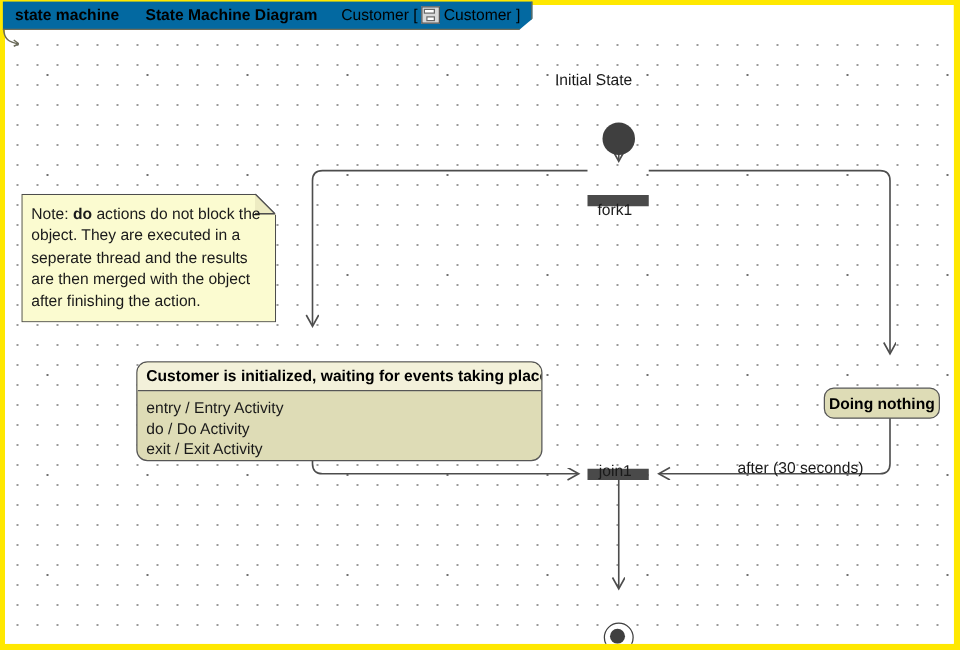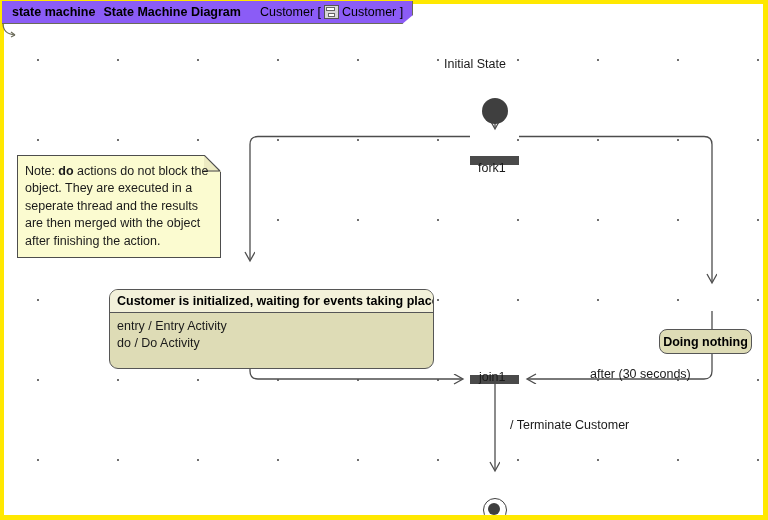--- a/index.html
+++ b/index.html
@@ -21,28 +21,28 @@
           background-color:#ffffff;
           background-image:
             radial-gradient(#9a9a9a 0.6px, transparent 0.7px),
             radial-gradient(#6f6f6f 0.9px, transparent 1px);
           background-size:16px 16px, 80px 80px;
           background-position:2px 4px, -6px -4px;
           overflow:hidden;}
 
   
   #header-tab{position:absolute;left:2px;top:1px;height:23px;
-      background:#8b5cf6;border:1px solid #6b6b5a;
+      background:#0369a1;border:1px solid #6b6b5a;
       border-top:none;border-left:none;
       box-sizing:border-box;padding:0 9px 0 10px;
       display:flex;align-items:center;white-space:nowrap;
       clip-path:polygon(0 0, 100% 0, 100% 60%, calc(100% - 11px) 100%, 0 100%);
       z-index:5;}
   #header-tab .kw{font-weight:bold;font-size:12.5px;color:#000;}
-  #header-tab .nm{font-weight:bold;font-size:12.5px;color:#000;margin-left:8px;text-align:right;}
+  #header-tab .nm{font-weight:bold;font-size:12.5px;color:#000;margin-left:21px;text-align:right;}
   #header-tab .ctx{font-size:12.5px;color:#000;margin-left:19px;}
   .hdr-icon{display:inline-block;width:15px;height:14px;margin:0 3px;
      vertical-align:-3px;position:relative;background:#d8d8d8;
      border:1px solid #555;box-sizing:border-box;}
   .hdr-icon:before{content:"";position:absolute;left:1px;top:1px;
      width:9px;height:4px;background:#fff;border:1px solid #666;box-sizing:border-box;}
   .hdr-icon:after{content:"";position:absolute;left:3px;top:7px;
      width:7px;height:4px;background:#fff;border:1px solid #666;box-sizing:border-box;}
 
   
@@ -95,21 +95,21 @@
       white-space:nowrap;box-sizing:border-box;}
   .state-acts{padding:5px 0 0 7px;}
   .state-acts div{font-size:12.5px;line-height:16.5px;color:#1a1a1a;}
   .shadow{position:absolute;background:#b9b9b9;border-radius:9px;z-index:-1;}
 
   
   #state-doing{left:655px;top:286px;width:93px;height:25px;}
   .simple-box{position:absolute;left:0;top:0;width:100%;height:100%;
       border:1.4px solid #565656;border-radius:8px;box-sizing:border-box;
       background:#DEDCB6;display:flex;align-items:center;justify-content:center;
-      font-weight:bold;font-size:12.5px;color:#000;margin-top:19px;}
+      font-weight:bold;font-size:12.5px;color:#000;}
 </style>
 </head>
 <body>
 
 <div id="frame">
 
   <div class="frame-edge frame-top"></div>
   <div class="frame-edge frame-right"></div>
   <div class="frame-edge frame-bottom"></div>
   <div class="frame-edge frame-left"></div>
@@ -154,39 +154,39 @@
     <div class="lbl" style="left:440px;top:33px;">Initial State</div>
 
     <div class="node bar" id="fork-bar"></div>
     <div class="lbl" style="left:474px;top:137px;">fork1</div>
 
     <div class="node bar" id="join-bar"></div>
     <div class="lbl" style="left:475px;top:346px;">join1</div>
 
     <div class="lbl" style="left:586px;top:343px;">after (30 seconds)</div>
 
-    <div class="lbl" style="left:506px;top:394px;">/ Terminate Customer</div>
 
     <div id="note-shadow"></div>
     <div class="node" id="note">
       <div class="note-body"></div>
       <svg class="fold" viewBox="0 0 17 17">
         <path d="M0,0 L17,17 L0,17 Z" fill="#EDEBC2" stroke="none" transform="translate(0,0)"></path>
         <path d="M0,0 L16,16 M16,16 L0,16" stroke="#4d4d4d" stroke-width="1.1" fill="none"></path>
       </svg>
       <div class="note-text"><span>Note: </span><b>do</b><span> actions do not block the object. They are executed in a seperate thread and the results are then merged with the object after finishing the action.</span></div>
     </div>
 
     <div class="shadow" style="left:110px;top:270px;width:325px;height:80px;"></div>
     <div class="node" id="state-main">
       <div class="state-box">
         <div class="state-title">Customer is initialized, waiting for events taking place</div>
         <div class="state-acts">
           <div>entry / Entry Activity</div>
           <div>do / Do Activity</div>
+          <div>exit / Exit Activity</div>
         </div>
       </div>
     </div>
 
     <div class="shadow" style="left:659px;top:290px;width:93px;height:25px;border-radius:8px;"></div>
     <div class="node" id="state-doing">
       <div class="simple-box">Doing nothing</div>
     </div>
 
     <div class="node" id="final-state"></div>

